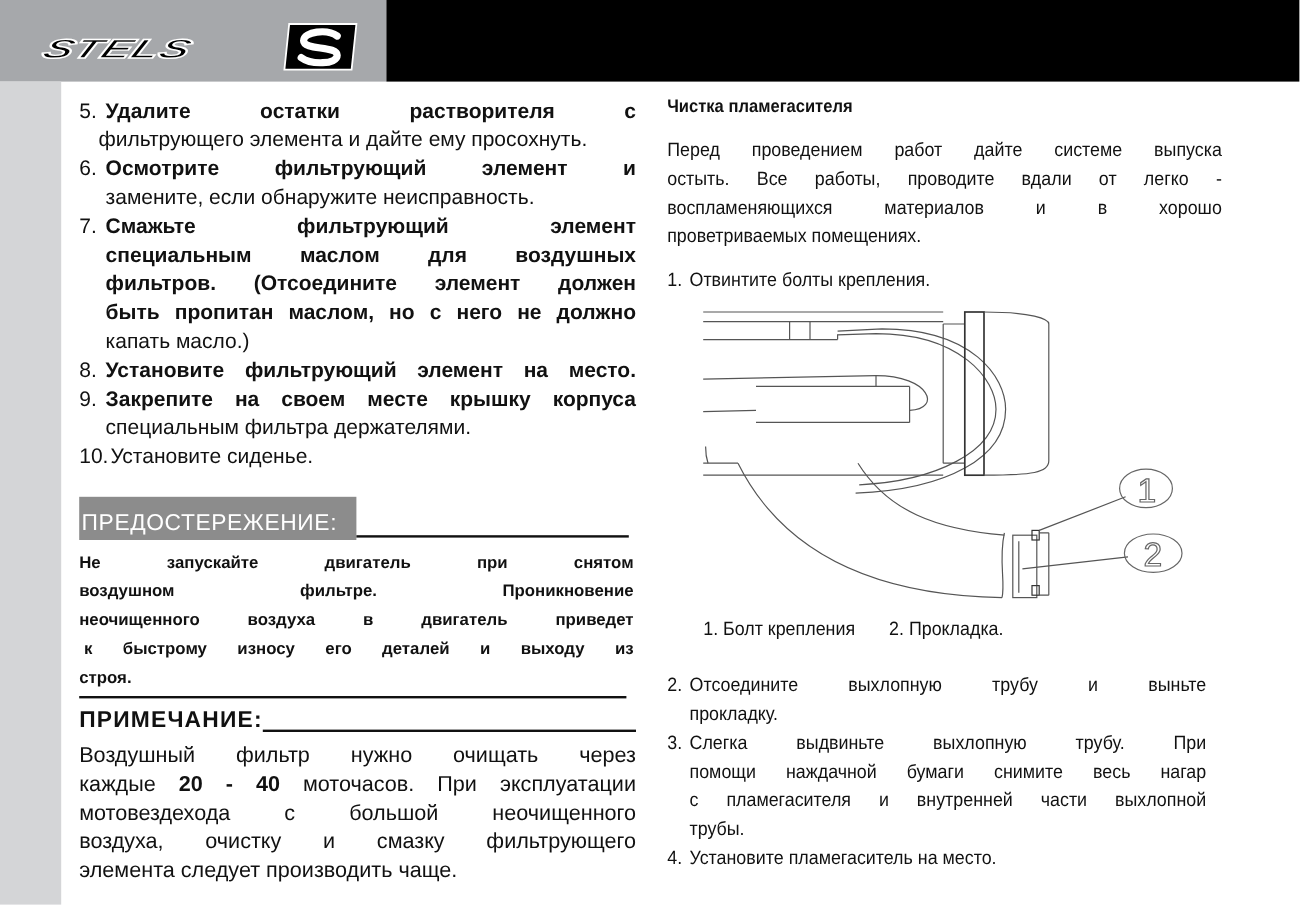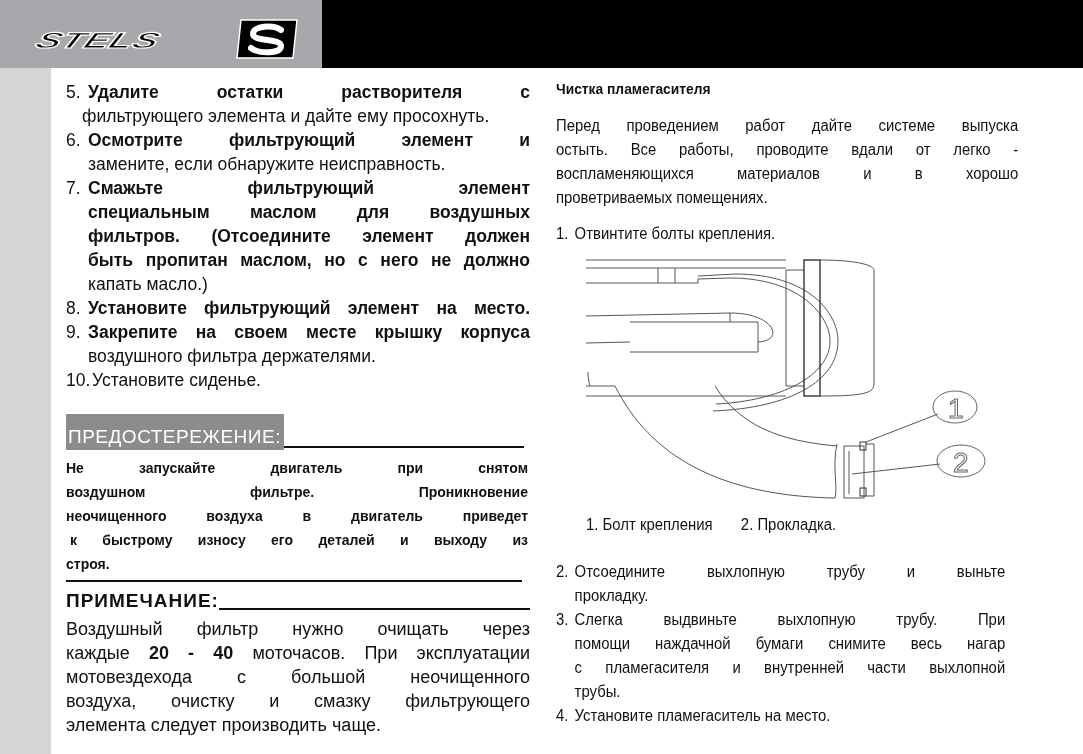--- a/index.html
+++ b/index.html
@@ -15,21 +15,21 @@
 
   .col-left { position: absolute; left: 66px; top: 80px; width: 464px; }
   .col-right { position: absolute; left: 556px; top: 78px; width: 462px; }
   .item { display: flex; font-size: 17.5px; line-height: 24px; }
   .item .num { width: 22px; flex: none; }
   .item .txt { flex: 1; text-align: justify; }
   .item .txt .jl { display: block; text-align: justify; text-align-last: justify; font-weight: bold; }
   .item .txt .ll { display: block; text-align: left; }
 
   .warn-title-row { display: flex; align-items: flex-end; margin-top: 26px; height: 32px; }
-  .warn-title { background: #8c8c8c; color: #fff; font-size: 19px; letter-spacing: 0.5px; padding: 10px 3px 0 2px; height: 36px; line-height: 26px; }
+  .warn-title { background: #8c8c8c; color: #fff; font-size: 19px; letter-spacing: 0.5px; padding: 10px 16px 0 2px; height: 36px; line-height: 26px; }
   .warn-line { flex: 1; border-bottom: 2px solid #111; margin-bottom: 2px; margin-right: 6px; }
   .warn-body { font-weight: bold; font-size: 14px; line-height: 24px; margin-top: 6px; }
   .jl { display: block; text-align: justify; text-align-last: justify; }
   .ll { display: block; text-align: left; }
   .rule { border-bottom: 2px solid #111; margin-right: 8px; }
 
   .note-title-row { display: flex; align-items: flex-end; margin-top: 7px; }
   .note-title { font-weight: bold; font-size: 19px; letter-spacing: 1px; line-height: 24px; }
   .note-line { flex: 1; border-bottom: 2px solid #111; margin-bottom: 3px; }
   .note-body { font-size: 18px; line-height: 24px; margin-top: 4px; }
@@ -98,21 +98,21 @@
     <span class="num">8.</span>
     <span class="txt">
         <span class="jl">Установите фильтрующий элемент на место.</span>
       </span>
   </div>
 
   <div class="item">
     <span class="num">9.</span>
     <span class="txt">
       <span class="jl">Закрепите на своем месте крышку корпуса</span>
-      <span class="ll">воздушного фильтра держателями.</span>
+      <span class="ll">специальным фильтра держателями.</span>
     </span>
   </div>
 
   <div class="item">
     <span class="num" style="width:26px">10.</span>
     <span class="txt">
         <span class="ll">Установите сиденье.</span>
       </span>
   </div>
 

